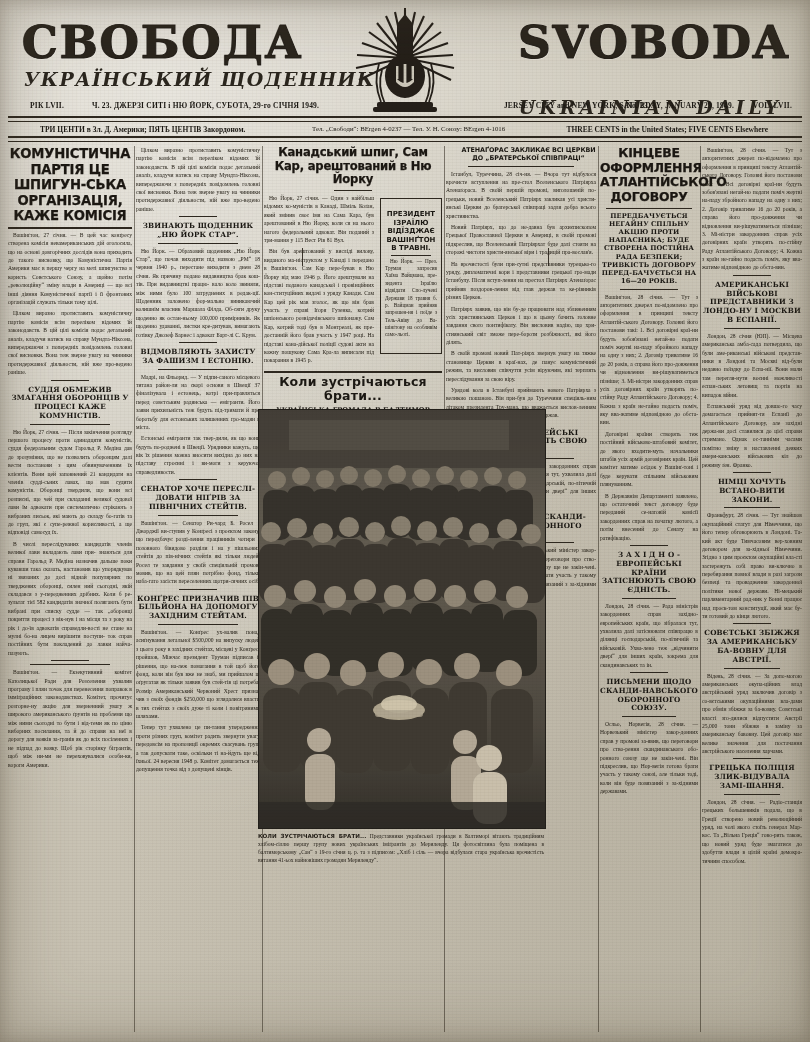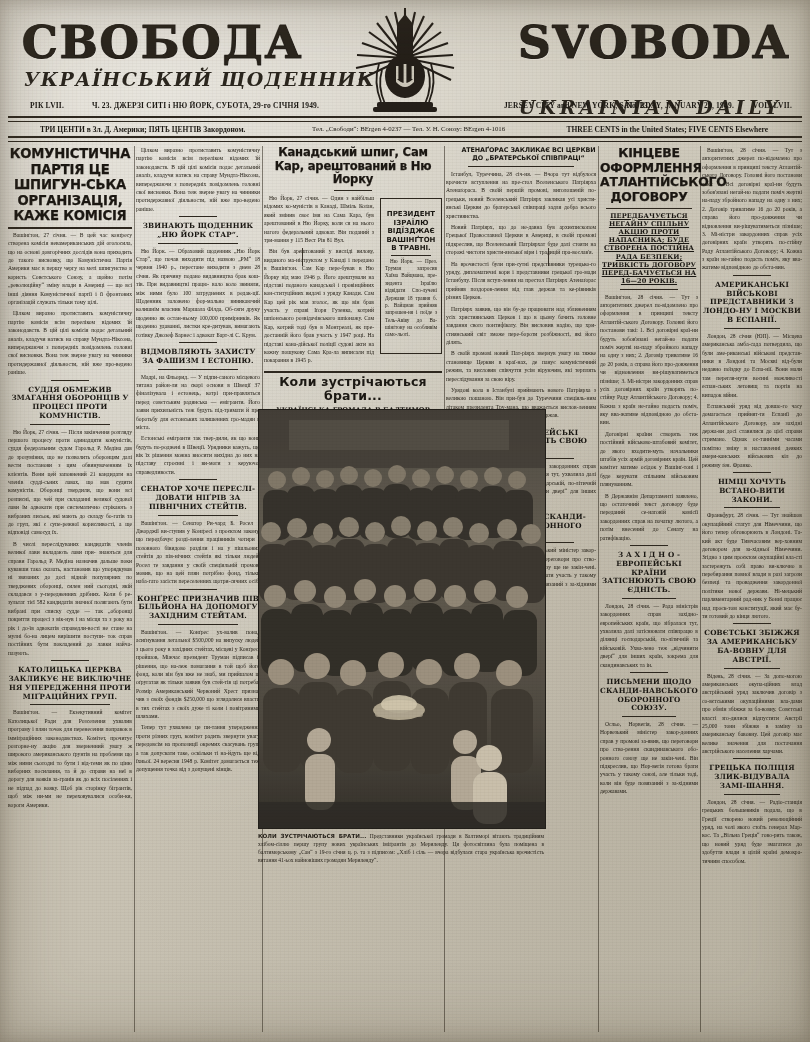--- a/index.html
+++ b/index.html
@@ -100,21 +100,21 @@
     font-weight:700;
     font-size:13.2px;line-height:1.18;
     text-align:center;letter-spacing:-.2px;
     color:#1b1712;margin:0 0 3px;
     -webkit-text-stroke:.25px #1b1712;
   }
   .hl-main.sm{font-size:11.6px;}
   .hl-deck{
     font-family:"DejaVu Serif", serif;
     font-weight:700;font-size:6.6px;line-height:1.25;
-    text-align:center;margin:2px 0 3px;letter-spacing:.1px;text-decoration:underline;
+    text-align:center;margin:2px 0 3px;letter-spacing:.1px;
   }
   .hl-sub{
     font-family:"DejaVu Serif", serif;
     font-weight:700;font-size:7.2px;line-height:1.22;
     text-align:center;margin:5px 0 3px;letter-spacing:.15px;
   }
   .hl-kicker{
     font-family:"DejaVu Sans", sans-serif;
     font-weight:700;font-size:6.4px;line-height:1.3;
     text-align:center;margin:0 0 3px;letter-spacing:-.1px;padding-left:15px;
@@ -263,26 +263,25 @@
     <div class="colrule" id="cr3"></div>
     <div class="colrule" id="cr4"></div>
     <div class="colrule" id="cr5"></div>
 
     <div class="col c1">
       <h1 class="hl-main">КОМУНІСТИЧНА ПАРТІЯ ЦЕ ШПИГУН-СЬКА ОРГАНІЗАЦІЯ, КАЖЕ КОМІСІЯ</h1>
       <hr class="hr-thick">
       <p class="bt">Вашінґтон, 27 січня. — В цей час конґресу створена комісія невамериканських дій оголосила, що на основі довгорічних дослідів вона приходить до такого висновку, що Комуністична Партія Америки має в першу чергу на меті шпигунство в користь Совєтського Союзу, а щойно потім „революційну“ зміну влади в Америці — що всі інші діяння Комуністичної партії і її фронтових організацій служать тільки тому цілі.</p>
       <p class="bt">Цілком виразно протиставить комуністичну партію комісія всім переліком відомих їй законодавств. В цій цілі комісія подає детальний аналіз, кладучи натиск на справу Мундта-Ніксона, випереджаючи з попередніх повідомлень головні свої висновки. Вона теж зверне увагу на чинники протидержавної діяльности, ній вже про-ведено раніше.</p>
       <hr class="hr-short">
-      <h2 class="hl-sub">СУДДЯ ОБМЕЖИВ ЗМАГАННЯ ОБОРОНЦІВ У ПРОЦЕСІ ПРОТИ КОМУНІСТІВ.</h2>
+      <h2 class="hl-sub">СУДДЯ ОБМЕЖИВ ЗМАГАННЯ ОБОРОНЦІВ У ПРОЦЕСІ КАЖЕ КОМУНІСТІВ.</h2>
       <hr class="hr-thin">
       <p class="bt">Ню Йорк, 27 січня. — Після закінчення розгляду першого процесу проти одинадцяти комуністів, суддя федеральним судом Гарольд Р. Медіна дав до зрозуміння, що не позволить оборонцям далі вести постанови з цим обвинуваченням їх клієнтів. Вони цей заповнений 21 кандидати на членів судді-сьних лавах, що мав судити комуністів. Оборонці твердили, що вони всі розписні, що чей при складанні великої судової лави їм адвокати при систематично стрікають з вибраних лисьок, які мають до складу бо-гатів та до груп, які є супе-режної корисливості, а ще відповіді самосуд їх.</p>
       <p class="bt">В числі переслідуваних кандидатів членів великої лави вкладають лави при- знаються для справи Гарольд Р. Медіна назначив дальше поки кувавши така сказать, настановив що упорядкував ні звязаних до досі віднай популярних по тверджених оборонці, силен ний сьогодні, якій складався з у-передженних дрібних. Коли б ре-зультат тієї 582 кандидатів значної полягають бути вибрані при списку судде — так „оборонці покриття процесі з вік-нув і на місця та з року на рік і до-їв адвокатів справедли-вості не стане на мулні бо-на лицем вирішити поступи- ток справ постійних бути покладений до лавки найча-пазують.</p>
       <hr class="hr-short">
-      <h2 class="hl-sub">КАТОЛИЦЬКА ЦЕРКВА ЗАКЛИКУЄ НЕ ВИКЛЮЧНЕ НЯ УПЕРЕДЖЕННЯ ПРОТИ МІҐРАЦІЙНИХ ГРУП.</h2>
       <hr class="hr-thin">
       <p class="bt">Вашінґтон. — Екзекутивний комітет Католицької Ради для Розселення ухвалив програму і плян точок для перенесення поправок в імміґраційних законодавствах. Комітет, прочитує розгорне-ну акцію для зверненний увагу ж широкого американського ґрунтів на проблеми що між ними сьогодні то бути і від-теми як по ціню виборних посилання, та й до справи на неї в дорогу для вояків за-гранів як до всіх посіленнях і не підпад до вояку. Щоб рік сторінку бігрантів, щоб між ни-ми не переховувалися особи-ки, вороги Америки.</p>
     </div>
 
     <div class="col c2">
       <p class="bt" style="margin-top:0">Цілком виразно протиставить комуністичну партію комісія всім переліком відомих їй законодавств. В цій цілі комісія подає детальний аналіз, кладучи натиск на справу Мундта-Ніксона, випереджаючи з попередніх повідомлень головні свої висновки. Вона теж зверне увагу на чинники протидержавної діяльности, ній вже про-ведено раніше.</p>
       <hr class="hr-short">
       <h2 class="hl-sub">ЗВИНАЮТЬ ЩОДЕННИК „НЮ ЙОРК СТАР“.</h2>
       <hr class="hr-thin">
       <p class="bt">Ню Йорк. — Обраховий щоденник „Ню Йорк Стар“, що почав виходити під назвою „PM“ 18 червня 1940 р., перестане виходити з днем 28 січня. Як причину подано видавництва брак кош-тів. При видавництві працю- вало коло звиняли, між ними було 100 затруднених в редак-ції. Щоденник заложено фор-мально виникаючий колишнім власник Маршала Філда, Об-сяги друку щоденно як остан-ньому 100,000 примірників. Як щоденно удаванні, листки кре-дитував, вимагають готівку Джозеф Барнес і адвокат Барт-лі С. Крум.</p>

